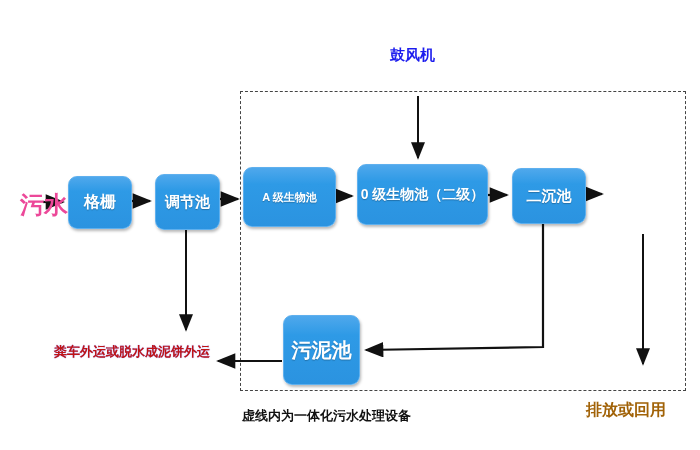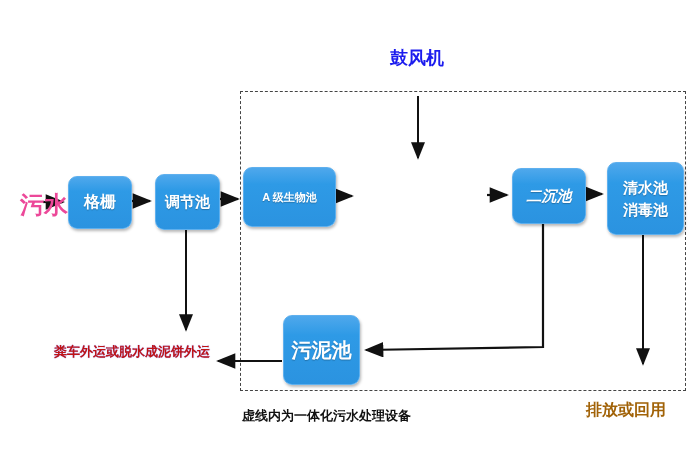--- a/index.html
+++ b/index.html
@@ -32,27 +32,27 @@
     color: #ffffff;
     font-weight: bold;
     text-align: center;
     white-space: nowrap;
     text-shadow: 0 1px 1px rgba(0,0,0,0.25);
   }
   .b-grate    { left: 68px;  top: 176px; width: 62px;  height: 51px; font-size: 16px; }
   .b-reg      { left: 155px; top: 174px; width: 63px;  height: 54px; font-size: 15px; }
   .b-abio     { left: 243px; top: 167px; width: 91px;  height: 58px; font-size: 11px; }
   .b-obio     { left: 357px; top: 164px; width: 129px; height: 59px; font-size: 14px; }
-  .b-sed      { left: 512px; top: 168px; width: 72px;  height: 54px; font-size: 15px; font-style: italic; }
+  .b-sed      { left: 512px; top: 168px; width: 72px;  height: 54px; font-size: 15px; }
   .b-clear    { left: 607px; top: 162px; width: 75px;  height: 71px; font-size: 15px; line-height: 1.45; }
   .b-sludge   { left: 283px; top: 315px; width: 75px;  height: 68px; font-size: 20px; }
 
   .txt { position: absolute; white-space: nowrap; font-weight: bold; }
   .t-sewage    { left: 20px;   top: 189px; font-size: 24px; font-weight: bold; color: #ec4899; }
-  .t-blower    { left: 390px; top: 46px;  width: 70px; font-size: 18px; font-weight: bold; color: #1C1CEE; }
+  .t-blower    { left: 390px; top: 46px;  width: 70px; font-size: 15px; font-weight: bold; color: #1C1CEE; }
   .t-sludgeout { left: 54px;  top: 343px; font-size: 13px; font-weight: bold; color: #C01414;
                  text-shadow: 0 0 1px rgba(40,40,255,0.55); }
   .t-note      { left: 242px; top: 407px; font-size: 13px; color: #111; }
   .t-discharge { left: 586px; top: 400px; font-size: 16px; font-weight: bold; color: #a16207; }
 
   svg.arrows { position: absolute; left: 0; top: 0; }
 </style>
 </head>
 <body>
 
@@ -81,26 +81,25 @@
 
   <div class="pbox b-grate">
     <span>格栅</span>
   </div>
   <div class="pbox b-reg">
     <span>调节池</span>
   </div>
   <div class="pbox b-abio">
     <span>A 级生物池</span>
   </div>
+  <div class="pbox b-obio">
+    <span>0 级生物池（二级）</span>
+  </div>
   <div class="pbox b-sed">
     <span>二沉池</span>
-  </div>
-  <div class="pbox b-clear">
-    <span>清水池</span>
-    <span>消毒池</span>
   </div>
   <div class="pbox b-sludge">
     <span>污泥池</span>
   </div>
 
   <div class="txt t-sewage">污水</div>
   <div class="txt t-blower">鼓风机</div>
   <div class="txt t-sludgeout">粪车外运或脱水成泥饼外运</div>
   <div class="txt t-note">虚线内为一体化污水处理设备</div>
   <div class="txt t-discharge">排放或回用</div>

